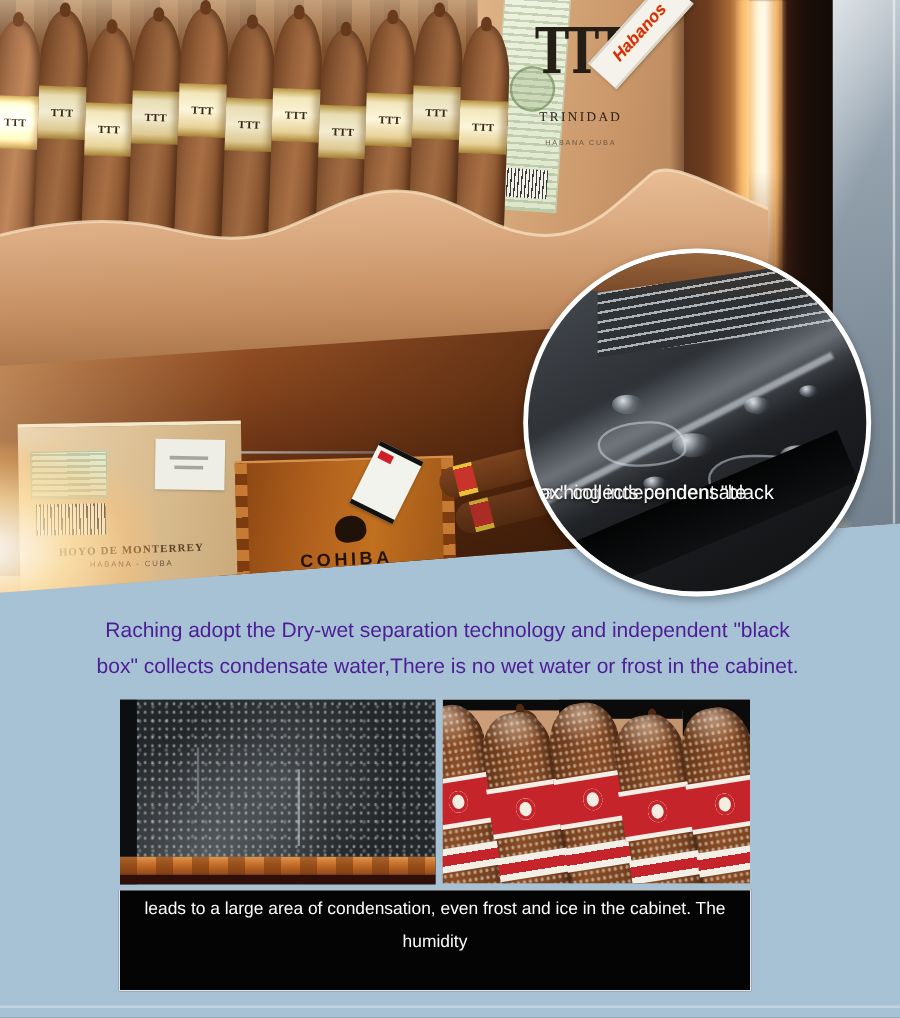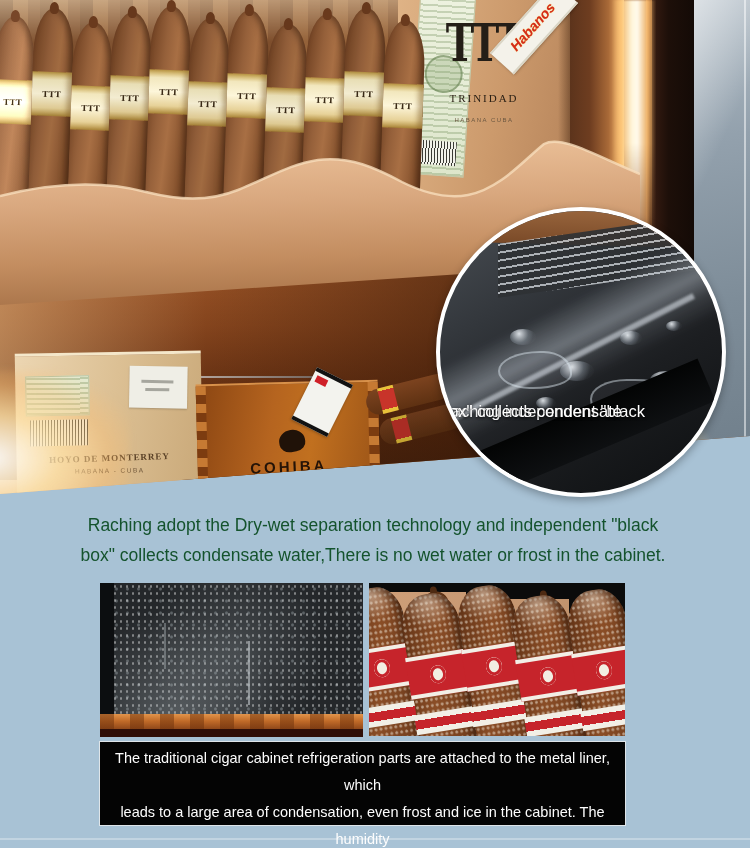--- a/index.html
+++ b/index.html
@@ -172,21 +172,21 @@
   .drop.d6{left:156px;top:206px;width:26px;height:14px;}
   .drop.d7{left:226px;top:110px;width:16px;height:10px;}
   .puddle{border:2px solid rgba(225,234,242,.45);background:rgba(200,212,222,.06);}
   .puddle.p1{left:58px;top:140px;width:70px;height:34px;border-radius:60% 40% 55% 45%/55% 60% 40% 50%;}
   .puddle.p2{left:150px;top:168px;width:86px;height:40px;border-radius:45% 55% 60% 40%/50% 45% 55% 60%;}
   .i-caption{left:0;top:190px;width:100%;text-align:center;color:#fff;
     font-size:16.5px;line-height:21px;text-shadow:0 1px 3px rgba(0,0,0,.7);}
 
   
   .para{position:absolute;left:0;top:510px;width:746px;text-align:center;
-    color:#14532d;font-size:17.5px;line-height:30px;}
+    color:#4c1d95;font-size:17.5px;line-height:30px;}
 
   .photo-frost{position:absolute;left:100px;top:583px;width:263px;height:154px;overflow:hidden;
     background-color:#24272a;
     background-image:
       radial-gradient(circle at 52% 42%,rgba(178,188,193,.22) 0%,rgba(0,0,0,0) 55%),
       radial-gradient(circle at 28% 85%,rgba(195,205,210,.3) 0%,rgba(0,0,0,0) 45%),
       radial-gradient(rgba(255,255,255,.42) .8px,rgba(0,0,0,0) 1.5px),
       radial-gradient(rgba(208,218,223,.3) .9px,rgba(0,0,0,0) 1.9px);
     background-size:100% 100%,100% 100%,6px 7px,11px 12px;}
   .photo-frost .f-left{position:absolute;left:0;top:0;width:14px;height:100%;background:#0c0e10;}
@@ -398,19 +398,18 @@
         <span class="mband"></span>
         <span class="mband2"></span>
       </div>
     <div class="mcigar c5">
         <span class="mband"></span>
         <span class="mband2"></span>
       </div>
   </div>
 
   <div class="caption-bar">
-    <div>The traditional cigar cabinet refrigeration parts are attached to the metal liner, which</div>
     <div>leads to a large area of condensation, even frost and ice in the cabinet. The humidity</div>
 
   </div>
 
   <div class="bottom-line"></div>
 </div>
 
 </body></html>

